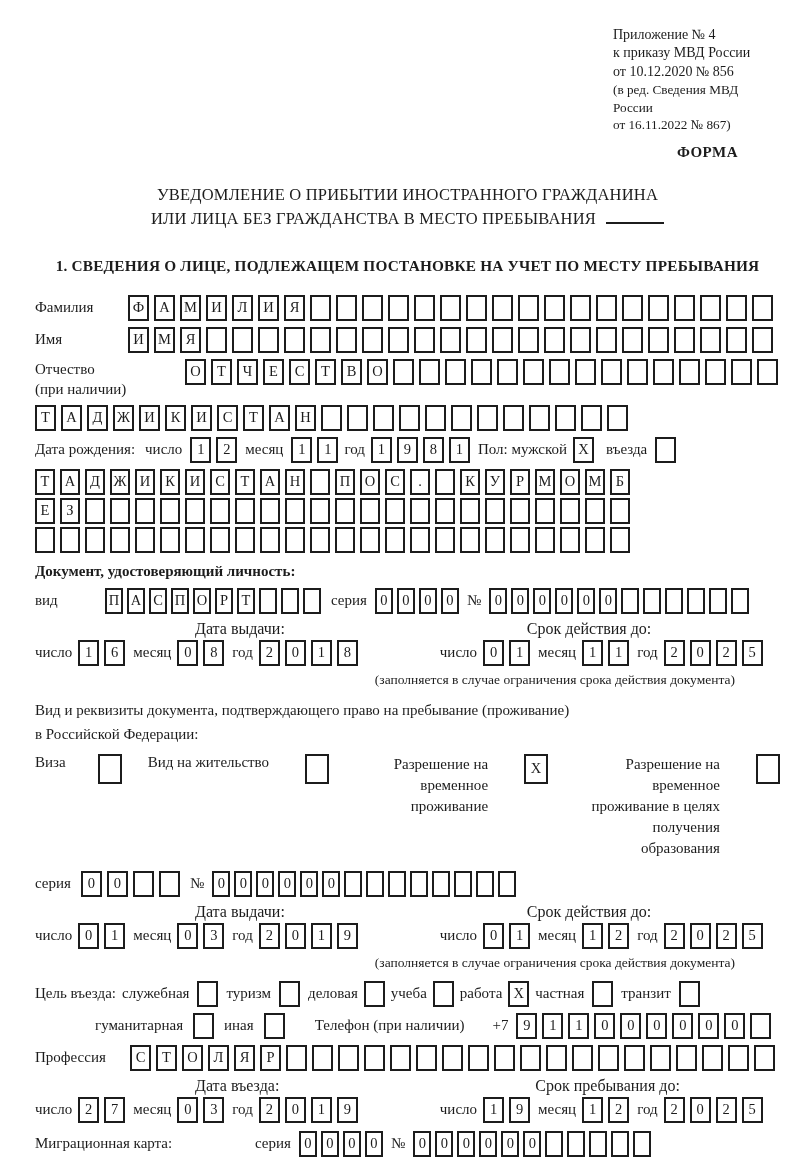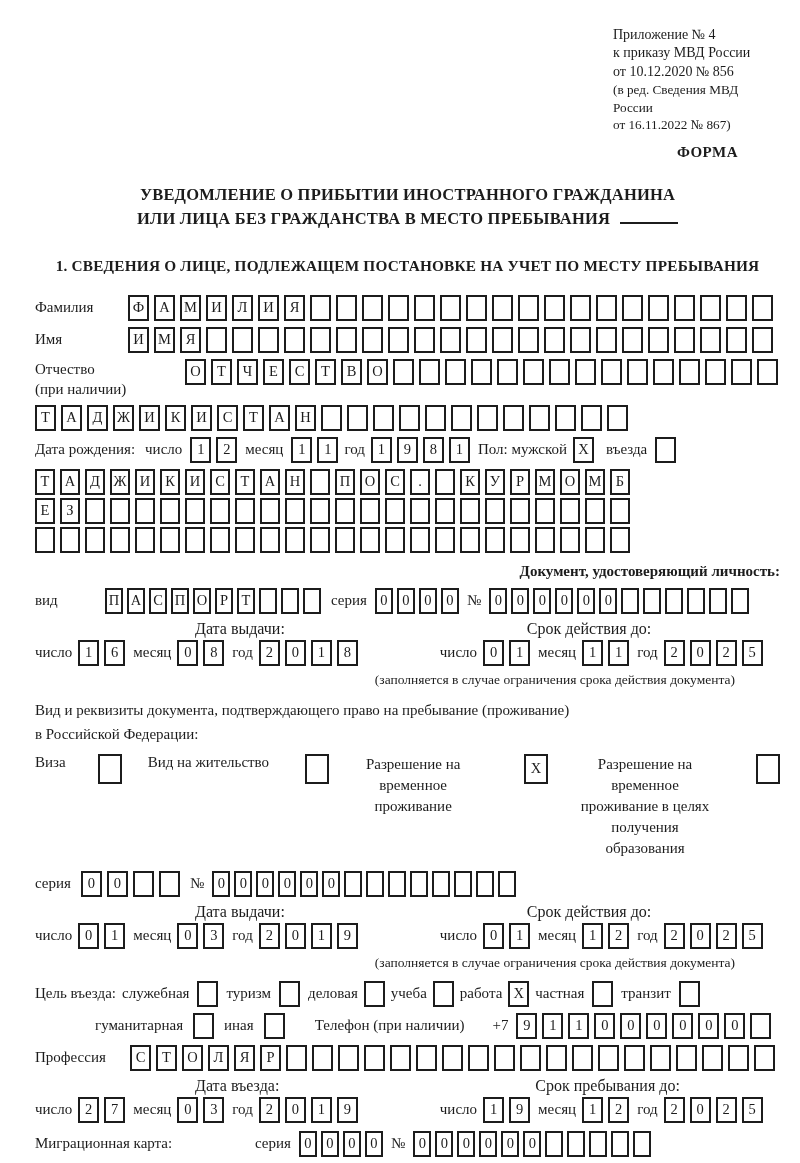--- a/index.html
+++ b/index.html
@@ -4,53 +4,53 @@
 <style>
   * { margin:0; padding:0; box-sizing:border-box; }
   html,body { width:800px; background:#ffffff; }
   body { height:1163px; overflow:hidden; font-family:"Liberation Serif", serif; color:#1c1c1c; }
   .page { padding:26px 20px 0 35px; }
 
   .hdr { margin-left:578px; font-size:14px; line-height:1.32; }
   .hdr .small { font-size:13.2px; }
   .forma { text-align:right; padding-right:42px; font-weight:bold; font-size:15px; margin-top:10px; letter-spacing:.5px; }
 
-  .title { text-align:center; font-weight:bold; font-size:16.5px; line-height:1.45; margin-top:22px; letter-spacing:.2px; }
+  .title { text-align:center; font-weight:normal; font-size:16.5px; line-height:1.45; margin-top:22px; letter-spacing:.2px; }
   .blank-line { display:inline-block; width:58px; border-bottom:2.5px solid #1c1c1c; height:12px; margin-left:10px; }
 
   .sec-heading { text-align:center; font-weight:bold; font-size:15.3px; margin-top:26px; letter-spacing:.2px; }
 
   .rows { margin-top:20px; font-size:15px; }
   .row { display:flex; align-items:center; margin-bottom:6px; }
   .row.top { align-items:flex-start; }
   .lab { flex:none; }
   .lbl2 { line-height:20px; }
 
   .cells { display:flex; gap:5px; flex:none; }
   .cell { flex:none; width:21px; height:26px; border:2px solid #1c1c1c; display:flex; align-items:center; justify-content:center; font-size:14.5px; background:#fff; }
   .cells.sm { gap:4px; } .cells.sm .cell { width:18px; }
   .cells.bp .cell { width:20px; }
   .cells.tall .cell { height:28px; }
   .cb { width:24px; height:30px; }
 
   .w93 { width:93px; } .w150 { width:150px; } .w140 { width:140px; } .w95 { width:95px; } .w180 { width:180px; } .mL12 { margin-left:12px; }
   .mR6 { margin-right:6px; } .mR8 { margin-right:8px; } .mR10 { margin-right:10px; }
 
-  .doc-heading { text-align:right; font-weight:bold; font-size:15px; margin:10px 0 8px 0; }
+  .doc-heading { text-align:left; font-weight:bold; font-size:15px; margin:10px 0 8px 0; }
   .subhead-row { display:flex; font-size:16px; margin-bottom:2px; }
   .note { text-align:right; padding-right:45px; font-size:13.5px; margin:2px 0 10px 0; }
   .para { font-size:15px; line-height:1.6; margin-bottom:4px; }
 
   .dategrp { display:flex; align-items:center; }
   .dategrp .lab { margin-right:6px; }
   .dategrp .cells { margin-right:8px; }
 
   .permit-row { display:flex; align-items:flex-start; margin:8px 0 12px 0; }
   .permit-item { display:flex; align-items:flex-start;gap:26px; }
-  .permit-text { text-align:center; line-height:21px; }
+  .permit-text { text-align:right; line-height:21px; }
 
   .vstack { display:flex; flex-direction:column; gap:3px; }
   .rep-rows { display:flex; flex-direction:column; gap:8px; }
 </style>
 </head>
 <body>
 
 <div class="page">
 
   <div class="hdr">

